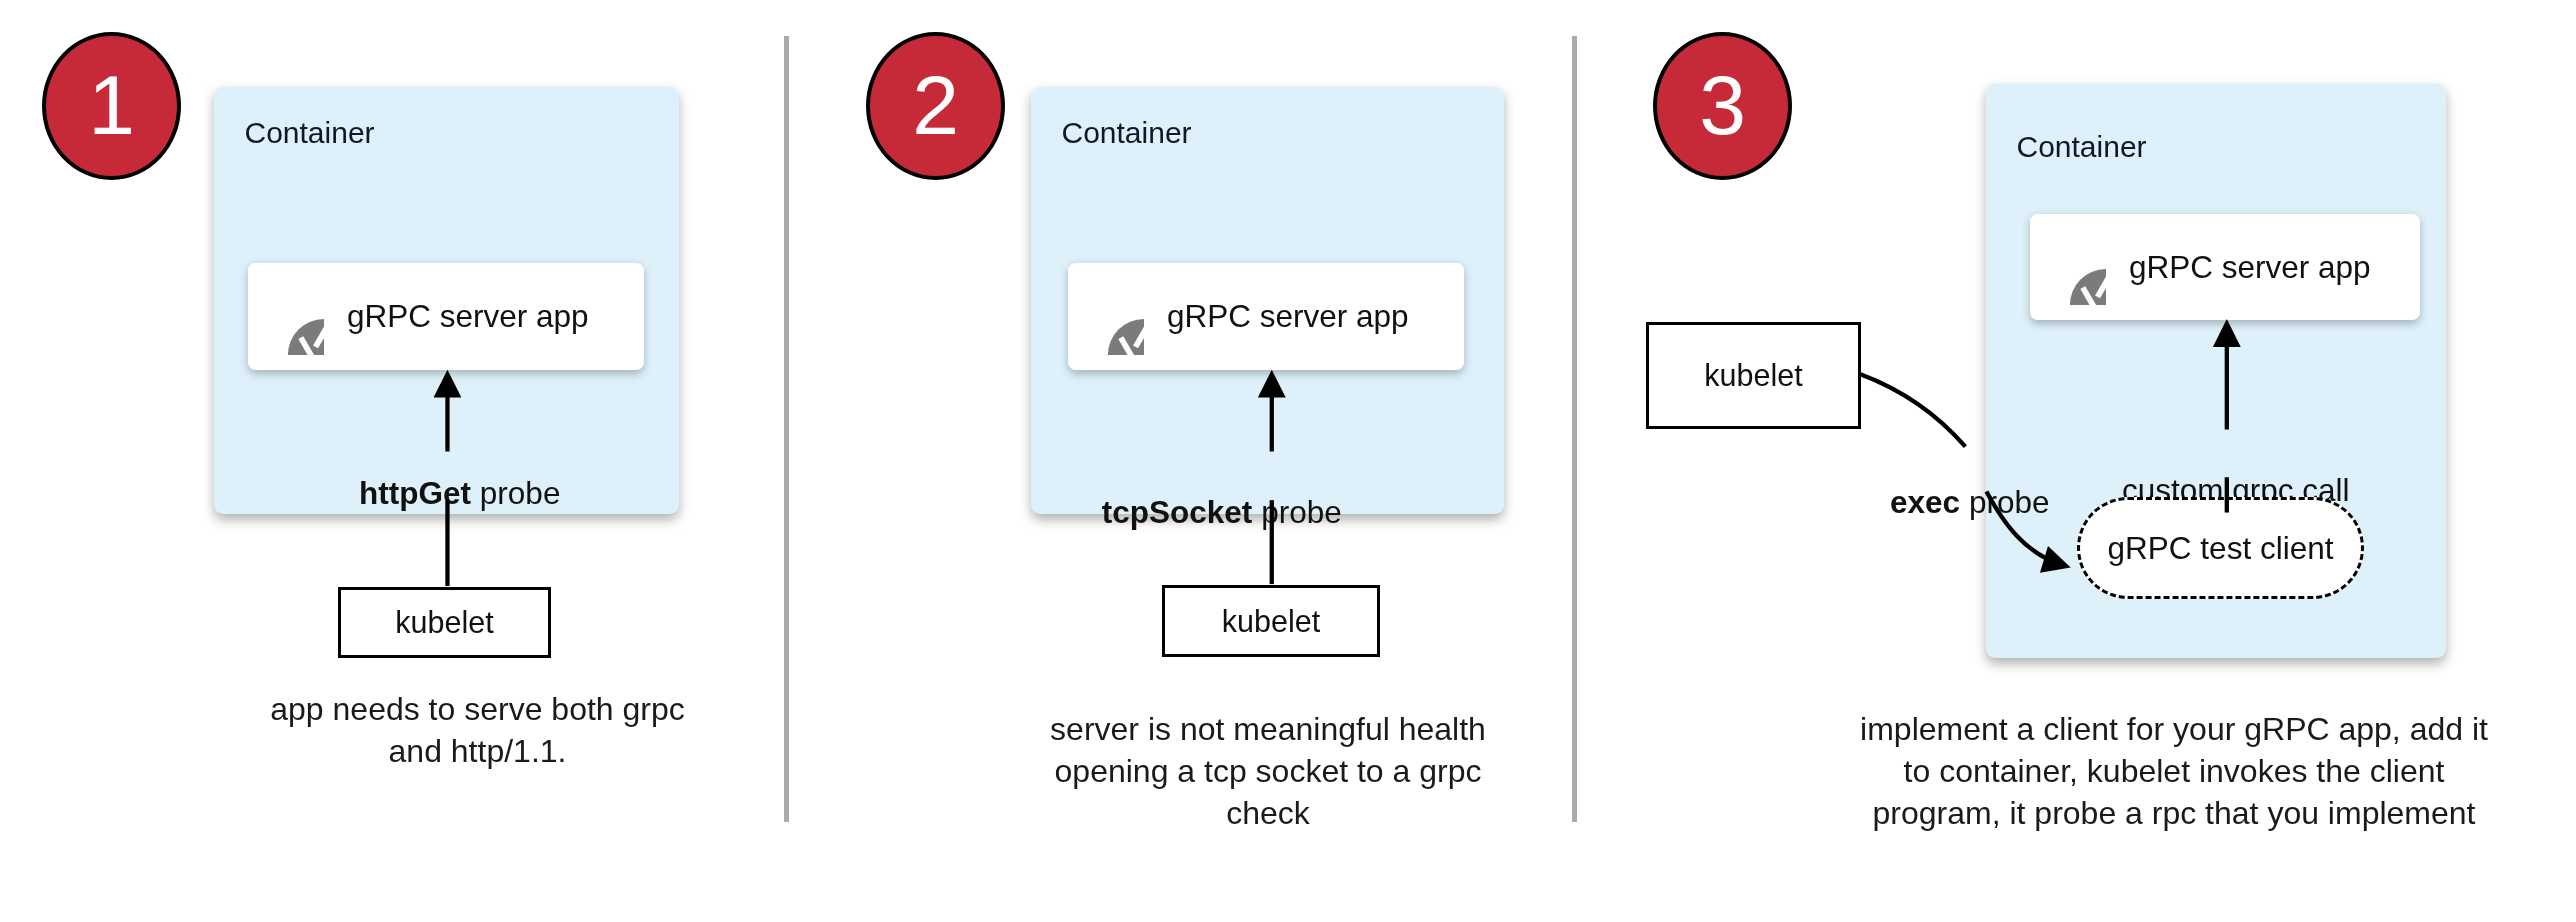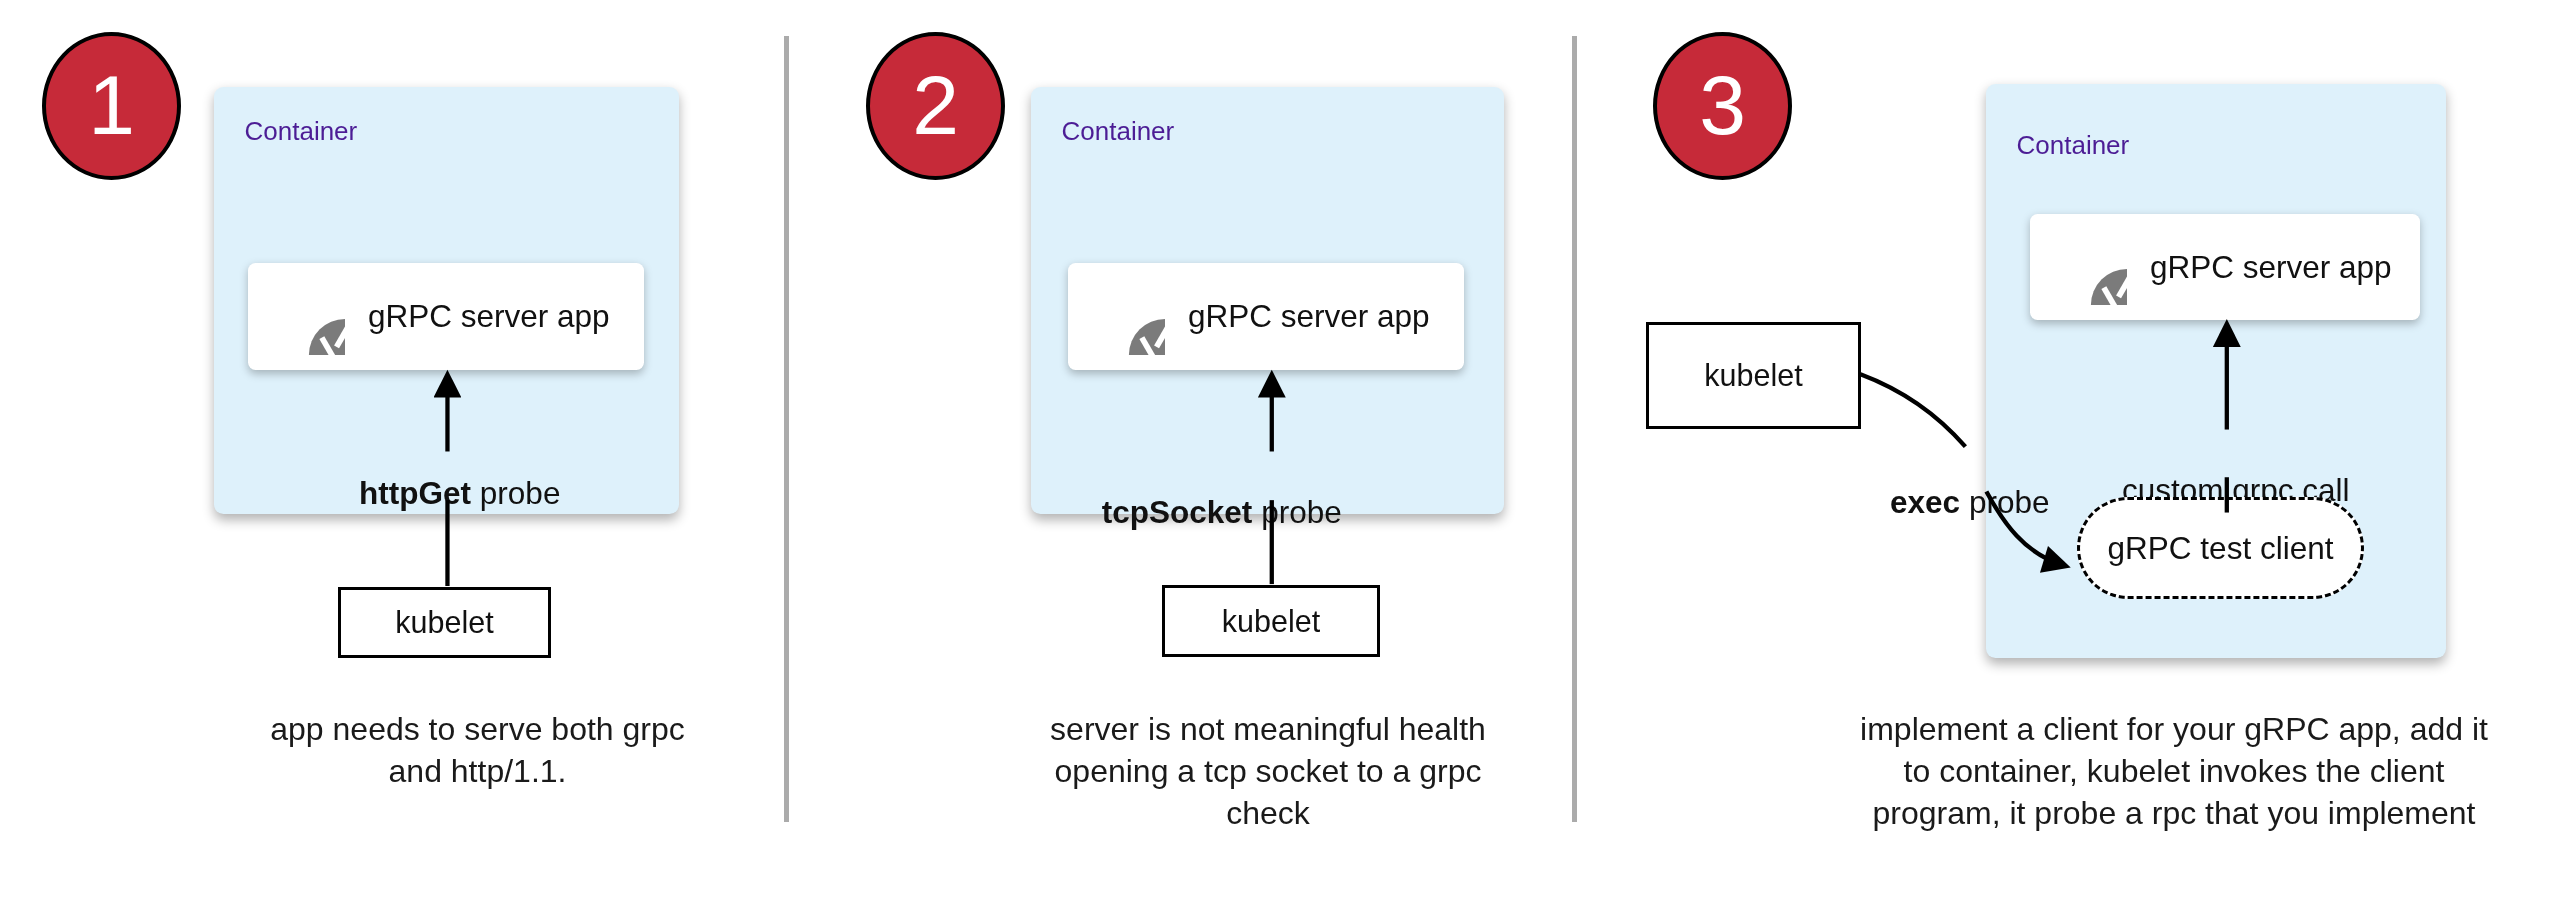--- a/index.html
+++ b/index.html
@@ -26,32 +26,31 @@
   
   .container-box {
     position: absolute;
     background: var(--container-blue, #DEF1FB);
     border-radius: 9.5px;
     box-shadow: 0 5.7px 11.4px rgba(0,0,0,0.30);
   }
   .container-label {
     position: absolute;
     left: 30.5px;
-    font-size: 26px;
-    color: #4c1d95;
+    font-size: 30px;
+    color: #0f172a;
   }
 
   
   .app-box {
     position: absolute;
     background: #ffffff;
     border-radius: 7.6px;
     box-shadow: 0 3.8px 8.6px rgba(0,0,0,0.25);
     display: flex; align-items: center;
-    padding-left: 21px;
     font-size: 31.5px;
   }
   .app-box .app-label { margin-left: 23px; }
 
   .aperture { width: 76px; height: 76px; flex: 0 0 auto; }
 
   
   .kubelet-box {
     position: absolute;
     background: #ffffff;
@@ -140,21 +139,21 @@
 </div>
 
 <div class="probe-label" style="left:451px; top:438px;">
   <b>httpGet</b><span> probe</span>
 </div>
 
 <div class="kubelet-box" style="left:338px; top:587px; width:213px; height:71px;">
   <span>kubelet</span>
 </div>
 
-<div class="caption" style="left:239px; top:708px; width:477px;">
+<div class="caption" style="left:239px; top:688px; width:477px;">
   <div>app needs to serve both grpc</div>
   <div>and http/1.1.</div>
 </div>
 
 <div class="divider" style="left:784px;"></div>
 
 <div class="badge" style="left:866px; top:31.5px;">
   <span>2</span>
 </div>
 

